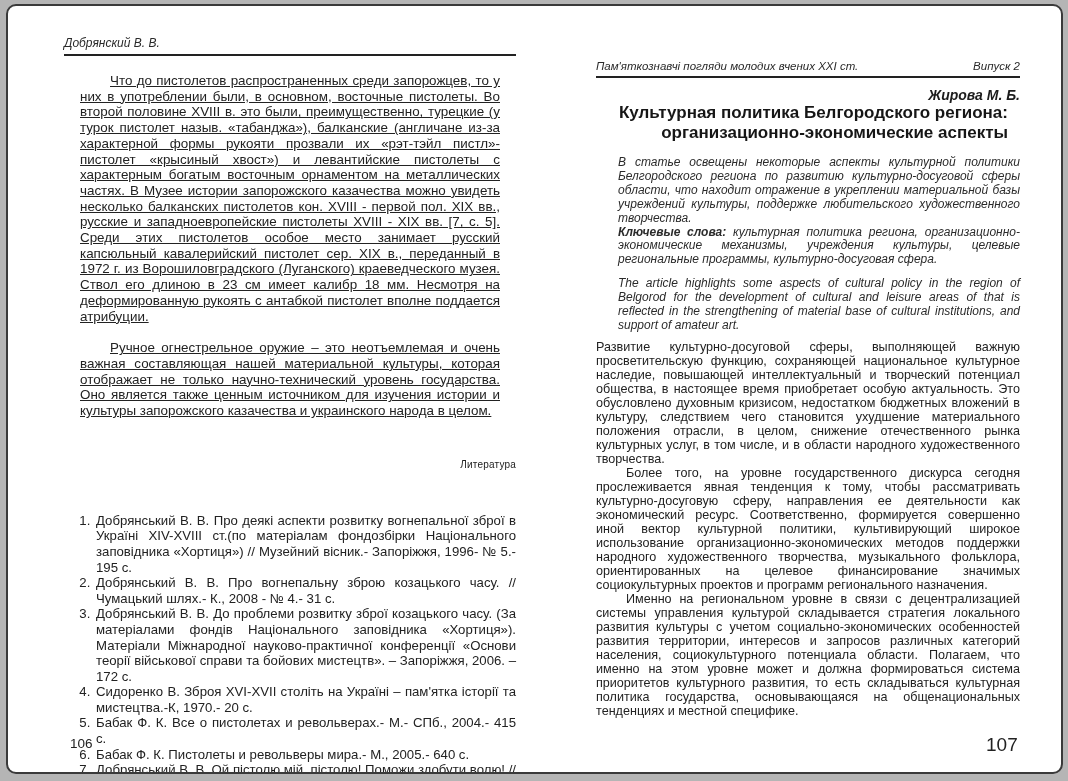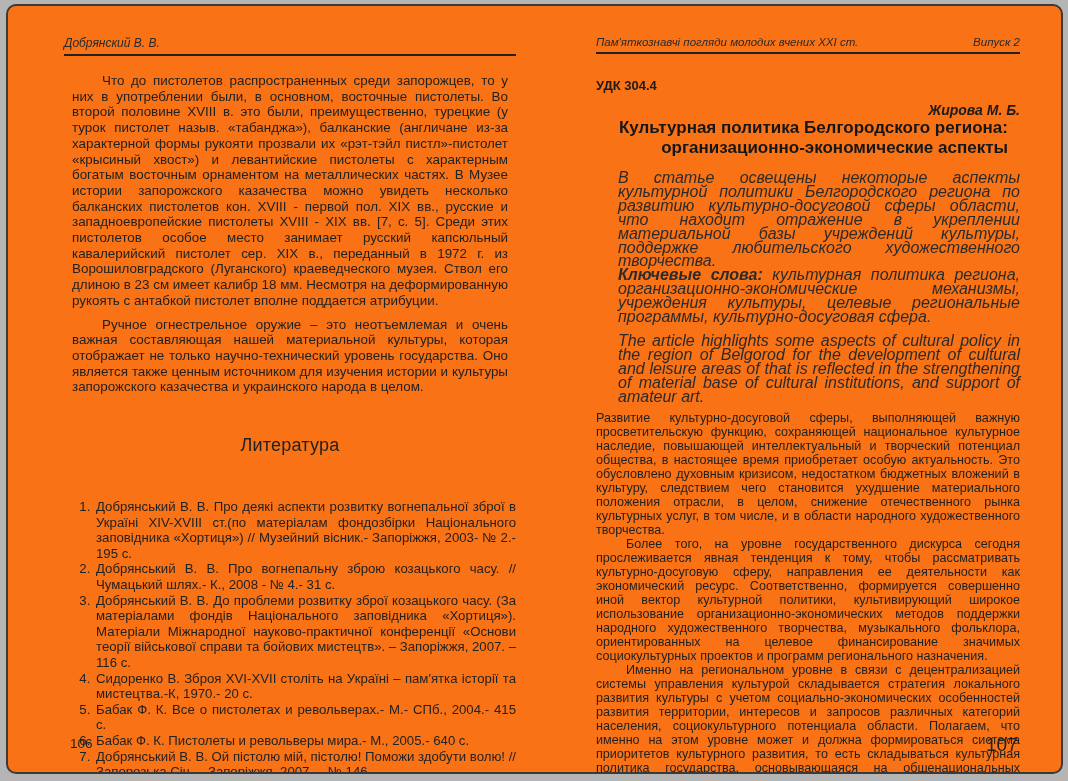--- a/index.html
+++ b/index.html
@@ -5,63 +5,63 @@
   html,body{margin:0;padding:0;}
   body{
     width:1068px;height:781px;position:relative;
     background:#b5b5b5;
     font-family:"Liberation Sans","DejaVu Sans",sans-serif;
     color:#1f1f1f;
     -webkit-font-smoothing:antialiased;
   }
   .scan{
     position:absolute;left:6px;top:4px;right:5px;bottom:7px;
-    background:#f97316;
+    background:#ffffff;
     border:2px solid #3a3a3a;
     border-radius:10px;
     overflow:hidden;
   }
   
   .page-left{position:absolute;left:56px;top:30px;width:452px;}
   .running-head{
     display:flex;justify-content:space-between;align-items:flex-end;
     font-style:italic;font-size:12px;color:#2a2a2a;
     border-bottom:2px solid #222;padding-bottom:4px;
   }
   .page-left .body{
     margin-top:17px;font-size:13.4px;line-height:15.7px;
     text-align:justify;color:#222;
   }
-  .page-left .body p{margin:8px;text-indent:30px;}
+  .page-left .body p{margin:16px;text-indent:30px;text-decoration:underline;}
   .lit-heading{
-    text-align:center;font-size:18px;color:#222;
+    text-align:right;font-size:10px;color:#222;
     margin-top:40px;letter-spacing:.2px;
   }
   .ref-list{
     margin:43px 0 0 0;padding:0 0 0 30px;
     font-size:13.2px;line-height:15.6px;text-align:justify;color:#222;
   }
   .ref-list li{margin:0;padding-left:2px;}
   .pagenum-left{
     position:absolute;left:62px;top:730px;font-size:13.5px;color:#222;
   }
   
   .page-right{position:absolute;left:588px;top:30px;width:424px;}
-  .page-right .running-head{font-size:11.5px;}
+  .page-right .running-head{font-size:11.5px;margin-top:24px;}
   .udc{font-weight:bold;font-size:13px;margin-top:24px;color:#1c1c1c;}
   .author{
     font-weight:bold;font-style:italic;font-size:14px;
     text-align:right;margin-top:9px;color:#1c1c1c;
   }
   .article-title{
     font-weight:bold;font-size:17px;line-height:20px;
     text-align:right;margin:0 auto 0 auto;width:400px;color:#161616;
   }
   .abstract{
-    margin:13px 0 0 22px;font-style:italic;font-size:16px;
+    margin:13px 0 0 22px;font-style:italic;font-size:12px;
     line-height:13.9px;text-align:justify;color:#2b2b2b;
   }
   .abstract p{margin:0;}
   .abstract .gap{margin-top:10px;}
   .kw-label{font-weight:bold;}
   .page-right .body{
     margin-top:7px;font-size:12.6px;line-height:14px;
     text-align:justify;color:#222;
   }
   .page-right .body p{margin:0;text-indent:30px;}
@@ -78,37 +78,36 @@
   <div class="page-left">
     <div class="running-head">
       <span>Добрянский В. В.</span>
     </div>
     <div class="body">
       <p>Что до пистолетов распространенных среди запорожцев, то у них в употреблении были, в основном, восточные пистолеты. Во второй половине XVIII в. это были, преимущественно, турецкие (у турок пистолет назыв. «табанджа»), балканские (англичане из-за характерной формы рукояти прозвали их «рэт-тэйл пистл»-пистолет «крысиный хвост») и левантийские пистолеты с характерным богатым восточным орнаментом на металлических частях. В Музее истории запорожского казачества можно увидеть несколько балканских пистолетов кон. XVIII - первой пол. XIX вв., русские и западноевропейские пистолеты XVIII - XIX вв. [7, с. 5]. Среди этих пистолетов особое место занимает русский капсюльный кавалерийский пистолет сер. XIX в., переданный в 1972 г. из Ворошиловградского (Луганского) краеведческого музея. Ствол его длиною в 23 см имеет калибр 18 мм. Несмотря на деформированную рукоять с антабкой пистолет вполне поддается атрибуции.</p>
       <p>Ручное огнестрельное оружие – это неотъемлемая и очень важная составляющая нашей материальной культуры, которая отображает не только научно-технический уровень государства. Оно является также ценным источником для изучения истории и культуры запорожского казачества и украинского народа в целом.</p>
     </div>
     <div class="lit-heading">Литература</div>
     <ol class="ref-list">
-      <li>Добрянський В. В. Про деякі аспекти розвитку вогнепальної зброї в Україні XIV-XVIII ст.(по матеріалам фондозбірки Національного заповідника «Хортиця») // Музейний вісник.- Запоріжжя, 2003- № 2.- 195 с.</li>
+      <li>Добрянський В. В. Про деякі аспекти розвитку вогнепальної зброї в Україні XIV-XVIII ст.(по матеріалам фондозбірки Національного заповідника «Хортиця») // Музейний вісник.- Запоріжжя, 1996- № 5.- 195 с.</li>
       <li>Добрянський В. В. Про вогнепальну зброю козацького часу. // Чумацький шлях.- К., 2008 - № 4.- 31 с.</li>
-      <li>Добрянський В. В. До проблеми розвитку зброї козацького часу. (За матеріалами фондів Національного заповідника «Хортиця»). Матеріали Міжнародної науково-практичної конференції «Основи теорії військової справи та бойових мистецтв». – Запоріжжя, 2007. – 116 с.</li>
+      <li>Добрянський В. В. До проблеми розвитку зброї козацького часу. (За матеріалами фондів Національного заповідника «Хортиця»). Матеріали Міжнародної науково-практичної конференції «Основи теорії військової справи та бойових мистецтв». – Запоріжжя, 2006. – 172 с.</li>
       <li>Сидоренко В. Зброя XVI-XVII століть на Україні – пам'ятка історії та мистецтва.-К, 1970.- 20 с.</li>
       <li>Бабак Ф. К. Все о пистолетах и револьверах.- М.- СПб., 2004.- 415 с.</li>
       <li>Бабак Ф. К. Пистолеты и револьверы мира.- М., 2005.- 640 с.</li>
       <li>Добрянський В. В. Ой пістолю мій, пістолю! Поможи здобути волю! // Запорозька Січ. – Запоріжжя, 2007. – № 146.</li>
     </ol>
   </div>
   <div class="pagenum-left">106</div>
 
   <div class="page-right">
     <div class="running-head">
       <span>Пам'яткознавчі погляди молодих вчених XXI ст.</span>
       <span>Випуск 2</span>
     </div>
-    <div class="udc">УДК 304.4</div>
     <div class="author">Жирова М. Б.</div>
     <div class="article-title">Культурная политика Белгородского региона: организационно-экономические аспекты</div>
 
     <div class="abstract">
       <p>В статье освещены некоторые аспекты культурной политики Белгородского региона по развитию культурно-досуговой сферы области, что находит отражение в укреплении материальной базы учреждений культуры, поддержке любительского художественного творчества.</p>
       <p><span class="kw-label">Ключевые слова:</span><span> культурная политика региона, организационно-экономические механизмы, учреждения культуры, целевые региональные программы, культурно-досуговая сфера.</span></p>
       <p class="gap">The article highlights some aspects of cultural policy in the region of Belgorod for the development of cultural and leisure areas of that is reflected in the strengthening of material base of cultural institutions, and support of amateur art.</p>
     </div>
 
     <div class="body">

